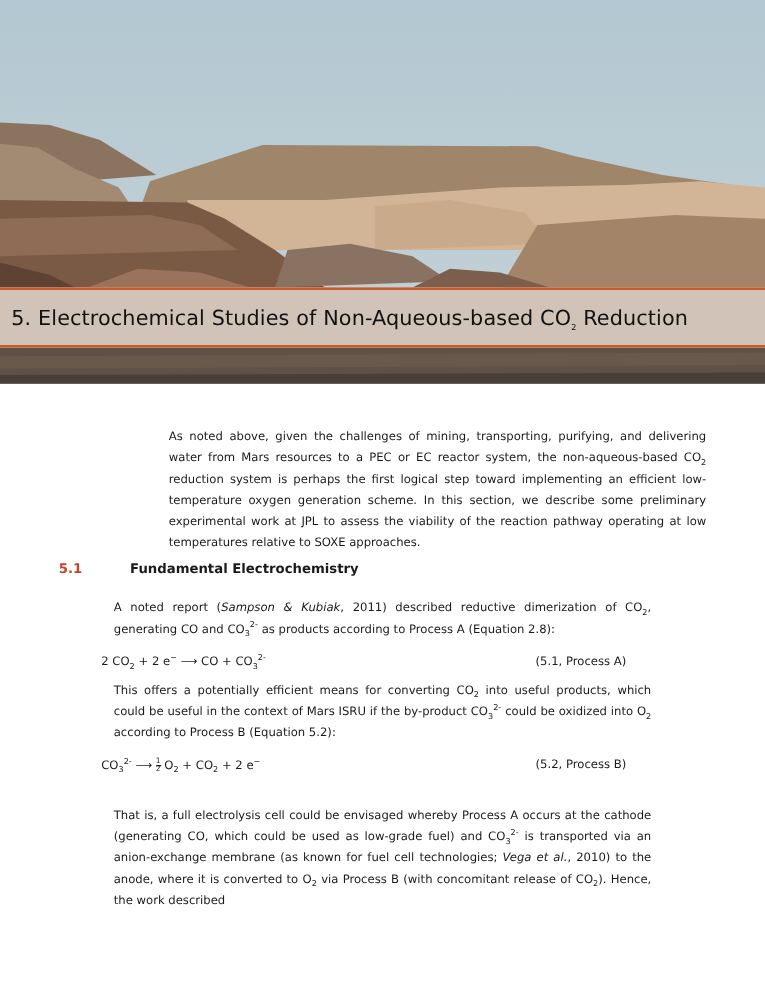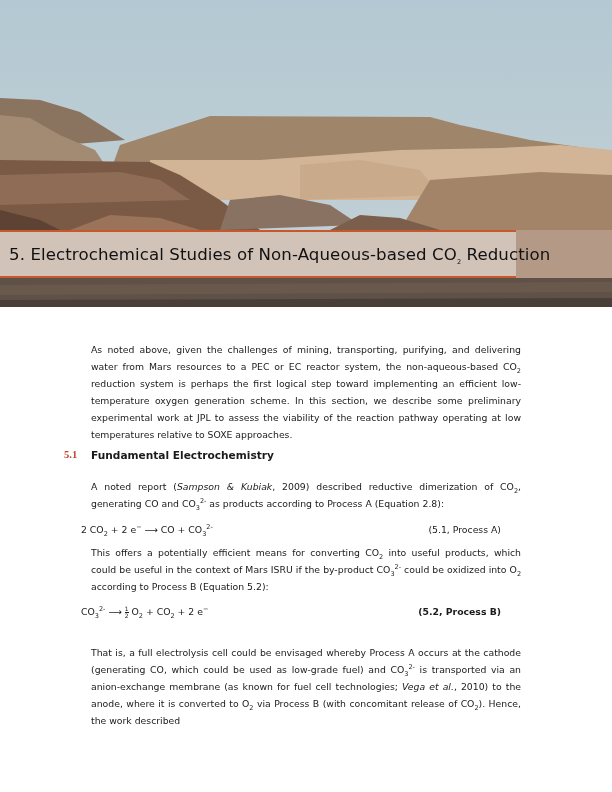--- a/index.html
+++ b/index.html
@@ -1,29 +1,29 @@
 <!DOCTYPE html>
 <html><head>
 <meta charset="utf-8">
 <style>
   html, body { margin:0; padding:0; }
   body { width:612px; height:792px; background:#ffffff; position:relative; overflow:hidden;
          font-family:"DejaVu Sans", sans-serif; color:#1a1a1a; }
   .hero { position:absolute; left:0; top:0; width:612px; height:307px; overflow:hidden;
           background:linear-gradient(#b4c9d3 0%, #c2d1d6 30%, #c8d0d0 36%); }
   .hero svg { position:absolute; left:0; top:0; }
-  .banner { position:absolute; left:0; top:230px; width:516px; height:48px;
+  .banner { position:absolute; left:0; top:230px; width:612px; height:48px;
             background:rgba(214,200,192,0.88);
             border-top:2px solid #c8582c; border-bottom:2px solid #c8582c; box-sizing:border-box; }
   .banner-title { position:absolute; left:9px; top:13px; font-size:16.6px; color:#111; white-space:nowrap; letter-spacing:0.1px; }
   .body-text { position:absolute; left:91px; width:430px; font-size:9.3px; line-height:16.9px; text-align:justify; }
   .body-text p { margin:0; }
   .sec { position:absolute; top:449px; font-size:10.6px; font-weight:bold; }
-  .sec-num { left:64px; color:#c0472a;font-family:Liberation Serif, serif; }
-  .sec-title { left:91px; }
+  .sec-num { left:47px; color:#c0472a; }
+  .sec-title { left:104px; }
   .eq { position:absolute; left:81px; width:430px; font-size:9.3px; }
   .eq-label { position:absolute; right:0; top:0; }
   sub, sup { font-size:6.5px; line-height:0; }
   .frac { display:inline-block; vertical-align:middle; font-size:6px; line-height:6px; text-align:center; }
   .frac span { display:block; }
   .frac .n { border-bottom:0.6px solid #1a1a1a; }
 </style>
 </head>
 <body>
 
@@ -55,40 +55,40 @@
   </svg>
 </div>
 
 <div class="banner">
   <div class="banner-title">
     <span>5.</span>
     <span>Electrochemical Studies of Non-Aqueous-based CO</span><sub>2</sub><span> Reduction</span>
   </div>
 </div>
 
-<div class="body-text" style="top:342px;">
+<div class="body-text" style="top:342px;margin-left:44px;">
   <p><span>As noted above, given the challenges of mining, transporting, purifying, and delivering water from Mars resources to a PEC or EC reactor system, the non-aqueous-based CO</span><sub>2</sub><span> reduction system is perhaps the first logical step toward implementing an efficient low-temperature oxygen generation scheme. In this section, we describe some preliminary experimental work at JPL to assess the viability of the reaction pathway operating at low temperatures relative to SOXE approaches.</span></p>
 </div>
 
 <div class="sec sec-num">5.1</div>
 <div class="sec sec-title">Fundamental Electrochemistry</div>
 
 <div class="body-text" style="top:479px;">
-  <p><span>A noted report (</span><i>Sampson &amp; Kubiak</i><span>, 2009) described reductive dimerization of CO</span><sub>2</sub><span>, generating CO and CO</span><sub>3</sub><sup>2-</sup><span> as products according to Process A (Equation 2.8):</span></p>
+  <p><span>A noted report (</span><i>Sampson &amp; Kubiak</i><span>, 2011) described reductive dimerization of CO</span><sub>2</sub><span>, generating CO and CO</span><sub>3</sub><sup>2-</sup><span> as products according to Process A (Equation 2.8):</span></p>
 </div>
 
 <div class="eq" style="top:524px;">
   <span>2 CO</span><sub>2</sub><span> + 2 e</span><sup>−</sup><span> ⟶ </span><span>CO + CO</span><sub>3</sub><sup>2-</sup>
   <span class="eq-label" style="right:10px;">(5.1, Process A)</span>
 </div>
 
 <div class="body-text" style="top:545px;">
   <p><span>This offers a potentially efficient means for converting CO</span><sub>2</sub><span> into useful products, which could be useful in the context of Mars ISRU if the by-product CO</span><sub>3</sub><sup>2-</sup><span> could be oxidized into O</span><sub>2</sub><span> according to Process B (Equation 5.2):</span></p>
 </div>
 
 <div class="eq" style="top:606px;">
   <span>CO</span><sub>3</sub><sup>2-</sup><span> ⟶ </span><span class="frac"><span class="n">1</span><span>2</span></span><span> O</span><sub>2</sub><span> + CO</span><sub>2</sub><span> + 2 e</span><sup>−</sup>
-  <span class="eq-label" style="right:10px;font-weight:bold;">(5.2, Process B)</span>
+  <span class="eq-label" style="right:10px;">(5.2, Process B)</span>
 </div>
 
 <div class="body-text" style="top:645px;">
   <p><span>That is, a full electrolysis cell could be envisaged whereby Process A occurs at the cathode (generating CO, which could be used as low-grade fuel) and CO</span><sub>3</sub><sup>2-</sup><span> is transported via an anion-exchange membrane (as known for fuel cell technologies; </span><i>Vega et al.</i><span>, 2010) to the anode, where it is converted to O</span><sub>2</sub><span> via Process B (with concomitant release of CO</span><sub>2</sub><span>). Hence, the work described</span></p>
 </div>
 
 </body></html>

